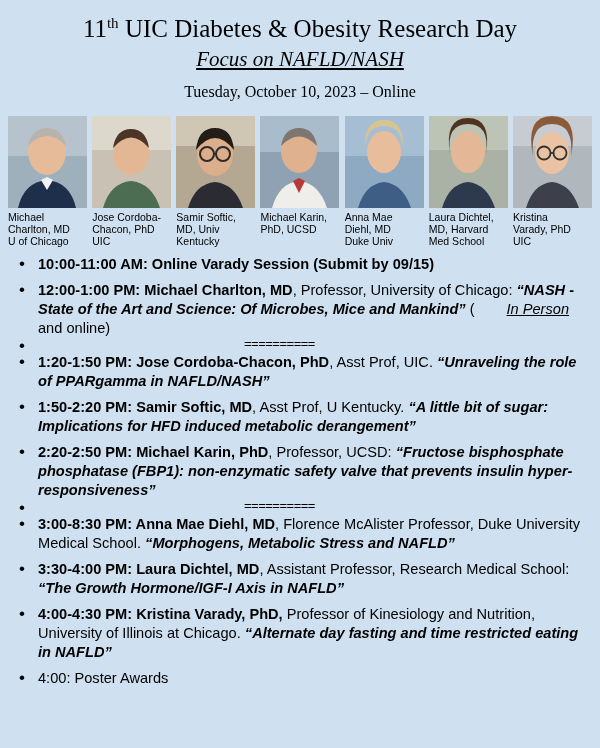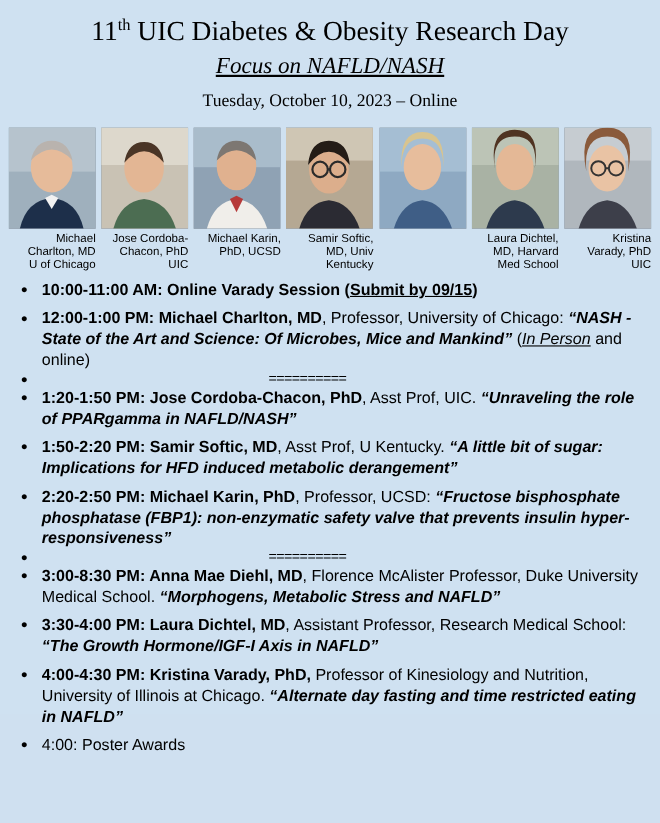--- a/index.html
+++ b/index.html
@@ -49,21 +49,21 @@
   }
   
   .speakers {
     display: flex;
     justify-content: space-between;
     align-items: flex-start;
     padding: 9px 8px 0 8px;
   }
   .speaker {
     width: 79px;
-    text-align: right;
+    text-align: left;
   }
   .photo {
     width: 79px;
     height: 92px;
     overflow: hidden;
     position: relative;
     background: #8d9aa5;
   }
   .photo svg {
     display: block;
@@ -96,22 +96,22 @@
     top: -1px;
     font-size: 17px;
     line-height: 19px;
   }
   .agenda li.tight {
     margin-bottom: 2px;
   }
   .b { font-weight: bold; }
   .bi { font-weight: bold; font-style: italic; }
   .i { font-style: italic; }
-  .u { text-decoration: underline; }
-  .bu { font-weight: bold; text-decoration: underline; }
+  .u { text-decoration: underline; margin-left: 32px; }
+  .bu { font-weight: bold; }
   .divider {
     font-family: "Liberation Sans", sans-serif;
     font-size: 13px;
     line-height: 13px;
     letter-spacing: -0.5px;
     padding-left: 230px;
     margin: -3px 0 3px 0;
   }
 </style>
 </head>
@@ -152,38 +152,20 @@
           <rect x="0" y="0" width="79" height="34" fill="#ddd8cc"></rect>
           <ellipse cx="39" cy="37" rx="18" ry="22" fill="#e3b694"></ellipse>
           <path d="M21 32 q18 -21 36 0 q-3 -19 -18 -19 q-15 0 -18 19z" fill="#4a3526"></path>
           <path d="M11 92 q7 -25 28 -27 q21 2 29 27z" fill="#4c6d52"></path>
         </svg>
       </div>
       <div class="speaker-name">
         <div>Jose Cordoba-</div>
         <div>Chacon, PhD</div>
         <div>UIC</div>
-      </div>
-    </div>
-
-    <div class="speaker">
-      <div class="photo">
-        <svg width="79" height="92" viewBox="0 0 79 92" xmlns="http://www.w3.org/2000/svg">
-          <rect width="79" height="92" fill="#8fa2b4"></rect>
-          <rect x="0" y="0" width="79" height="36" fill="#a9bccb"></rect>
-          <ellipse cx="39" cy="35" rx="18" ry="22" fill="#e0b18f"></ellipse>
-          <path d="M21 30 q18 -19 36 0 q-3 -18 -18 -18 q-15 0 -18 18z" fill="#7d7772"></path>
-          <path d="M12 92 q7 -25 27 -27 q20 2 28 27z" fill="#f0eeea"></path>
-          <path d="M33 65 l6 12 l6 -12 l-6 -3z" fill="#b63a3a"></path>
-        </svg>
-      </div>
-      <div class="speaker-name">
-        <div>Michael Karin,</div>
-        <div>PhD, UCSD</div>
-        <div></div>
       </div>
     </div>
 
     <div class="speaker">
       <div class="photo">
         <svg width="79" height="92" viewBox="0 0 79 92" xmlns="http://www.w3.org/2000/svg">
           <rect width="79" height="92" fill="#b5a893"></rect>
           <rect x="0" y="0" width="79" height="30" fill="#cfc6b4"></rect>
           <ellipse cx="39" cy="38" rx="18" ry="22" fill="#dcae8c"></ellipse>
           <path d="M20 34 q19 -24 38 0 q-2 -22 -19 -22 q-17 0 -19 22z" fill="#241c16"></path>
@@ -196,26 +178,49 @@
       <div class="speaker-name">
         <div>Samir Softic,</div>
         <div>MD, Univ</div>
         <div>Kentucky</div>
       </div>
     </div>
 
     <div class="speaker">
       <div class="photo">
         <svg width="79" height="92" viewBox="0 0 79 92" xmlns="http://www.w3.org/2000/svg">
+          <rect width="79" height="92" fill="#8fa2b4"></rect>
+          <rect x="0" y="0" width="79" height="36" fill="#a9bccb"></rect>
+          <ellipse cx="39" cy="35" rx="18" ry="22" fill="#e0b18f"></ellipse>
+          <path d="M21 30 q18 -19 36 0 q-3 -18 -18 -18 q-15 0 -18 18z" fill="#7d7772"></path>
+          <path d="M12 92 q7 -25 27 -27 q20 2 28 27z" fill="#f0eeea"></path>
+          <path d="M33 65 l6 12 l6 -12 l-6 -3z" fill="#b63a3a"></path>
+        </svg>
+      </div>
+      <div class="speaker-name">
+        <div>Michael Karin,</div>
+        <div>PhD, UCSD</div>
+        <div></div>
+      </div>
+    </div>
+
+    <div class="speaker">
+      <div class="photo">
+        <svg width="79" height="92" viewBox="0 0 79 92" xmlns="http://www.w3.org/2000/svg">
           <rect width="79" height="92" fill="#8ea9c2"></rect>
           <rect x="0" y="0" width="79" height="40" fill="#a5bed3"></rect>
           <ellipse cx="39" cy="36" rx="17" ry="21" fill="#e7bd9c"></ellipse>
           <path d="M20 36 q0 -26 19 -26 q19 0 19 26 q2 -32 -19 -32 q-21 0 -19 32z" fill="#d8c48f"></path>
           <path d="M13 92 q7 -24 26 -26 q19 2 27 26z" fill="#3f5e86"></path>
         </svg>
+      </div>
+      <div class="speaker-name">
+        <div>Anna Mae</div>
+        <div>Diehl, MD</div>
+        <div>Duke Univ</div>
       </div>
     </div>
 
     <div class="speaker">
       <div class="photo">
         <svg width="79" height="92" viewBox="0 0 79 92" xmlns="http://www.w3.org/2000/svg">
           <rect width="79" height="92" fill="#a9b2a4"></rect>
           <rect x="0" y="0" width="79" height="34" fill="#bcc4b6"></rect>
           <ellipse cx="39" cy="36" rx="17" ry="21" fill="#e4b896"></ellipse>
           <path d="M21 38 q-4 -30 18 -30 q22 0 18 30 q6 -36 -18 -36 q-24 0 -18 36z" fill="#503422"></path>

